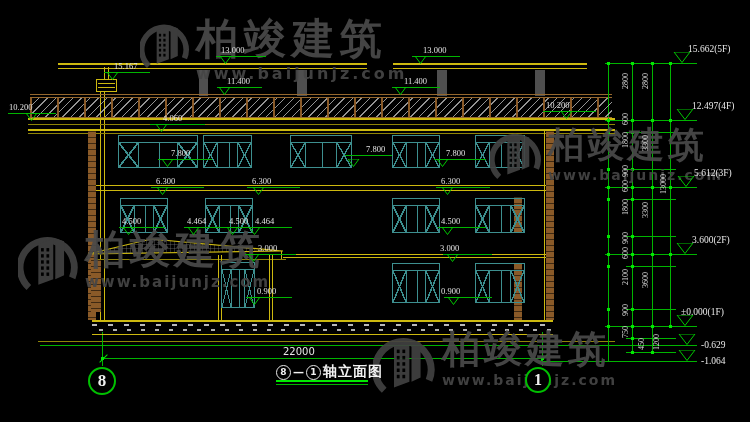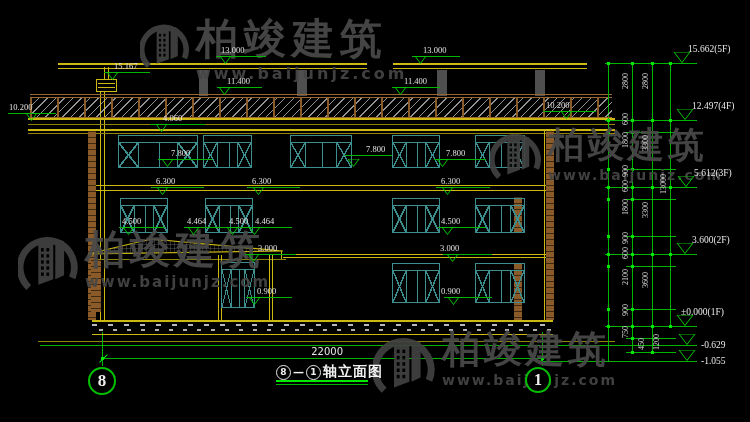--- a/index.html
+++ b/index.html
@@ -32,21 +32,21 @@
      background:
        linear-gradient(to top right,transparent 47%,#3d8f8f 47%,#3d8f8f 53%,transparent 53%),
        linear-gradient(to bottom right,transparent 47%,#3d8f8f 47%,#3d8f8f 53%,transparent 53%);}
   .hl{position:absolute;color:#e2e2e2;font-size:8.5px;line-height:9px;white-space:nowrap;z-index:6;}
   .hl2{position:absolute;color:#e8e8e8;font-size:9.5px;line-height:10px;white-space:nowrap;z-index:6;}
   .vl{position:absolute;color:#dcdcdc;font-size:8px;line-height:9px;
       writing-mode:vertical-rl;transform:rotate(180deg);white-space:nowrap;z-index:6;}
   .tri{position:absolute;z-index:6;}
   .dot{position:absolute;width:3px;height:3px;background:#00e800;z-index:5;}
   .slash{position:absolute;width:11px;height:1px;background:#00e800;transform:rotate(-45deg);z-index:5;}
-  .dim-overall{position:absolute;left:283px;top:346px;width:60px;text-align:right;
+  .dim-overall{position:absolute;left:283px;top:346px;width:60px;text-align:left;
       color:#e8e8e8;font-size:10px;z-index:6;}
   .title{position:absolute;left:276px;top:363px;display:flex;align-items:center;gap:2px;
       color:#f2f2f2;z-index:6;}
   .tcirc{display:inline-flex;align-items:center;justify-content:center;width:13px;height:13px;
       border:1px solid #e8e8e8;border-radius:50%;font-size:9px;font-weight:bold;}
   .tdash{font-size:11px;font-weight:bold;}
   .ttext{font-size:14px;font-weight:bold;letter-spacing:1px;}
   .bubble{position:absolute;border:2px solid #00c000;border-radius:50%;display:flex;
       align-items:center;justify-content:center;color:#eee;font-weight:bold;z-index:6;background:#000;}
 </style>
@@ -466,21 +466,21 @@
         <path d="M1 0 L17 0 L9 10.5 Z" fill="none" stroke="#00c800" stroke-width="1"></path>
       </svg>
       <div class="hl2" style="left: 681px; top: 307px;">±0.000(1F)</div>
       <svg width="18" height="11" class="tri" style="left: 678px; top: 334px;">
         <path d="M1 0 L17 0 L9 10.5 Z" fill="none" stroke="#00c800" stroke-width="1"></path>
       </svg>
       <div class="hl2" style="left: 701px; top: 340px;">-0.629</div>
       <svg width="18" height="11" class="tri" style="left: 678px; top: 350px;">
         <path d="M1 0 L17 0 L9 10.5 Z" fill="none" stroke="#00c800" stroke-width="1"></path>
       </svg>
-      <div class="hl2" style="left: 701px; top: 356px;">-1.055</div>
+      <div class="hl2" style="left: 701px; top: 356px;">-1.064</div>
       <div class="vl" style="left: 621px; top: 73px;">2800</div>
       <div class="vl" style="left: 621px; top: 113px;">600</div>
       <div class="vl" style="left: 621px; top: 132px;">1800</div>
       <div class="vl" style="left: 621px; top: 165px;">900</div>
       <div class="vl" style="left: 621px; top: 180px;">600</div>
       <div class="vl" style="left: 621px; top: 199px;">1800</div>
       <div class="vl" style="left: 621px; top: 232px;">900</div>
       <div class="vl" style="left: 621px; top: 247px;">600</div>
       <div class="vl" style="left: 621px; top: 269px;">2100</div>
       <div class="vl" style="left: 621px; top: 304px;">900</div>

